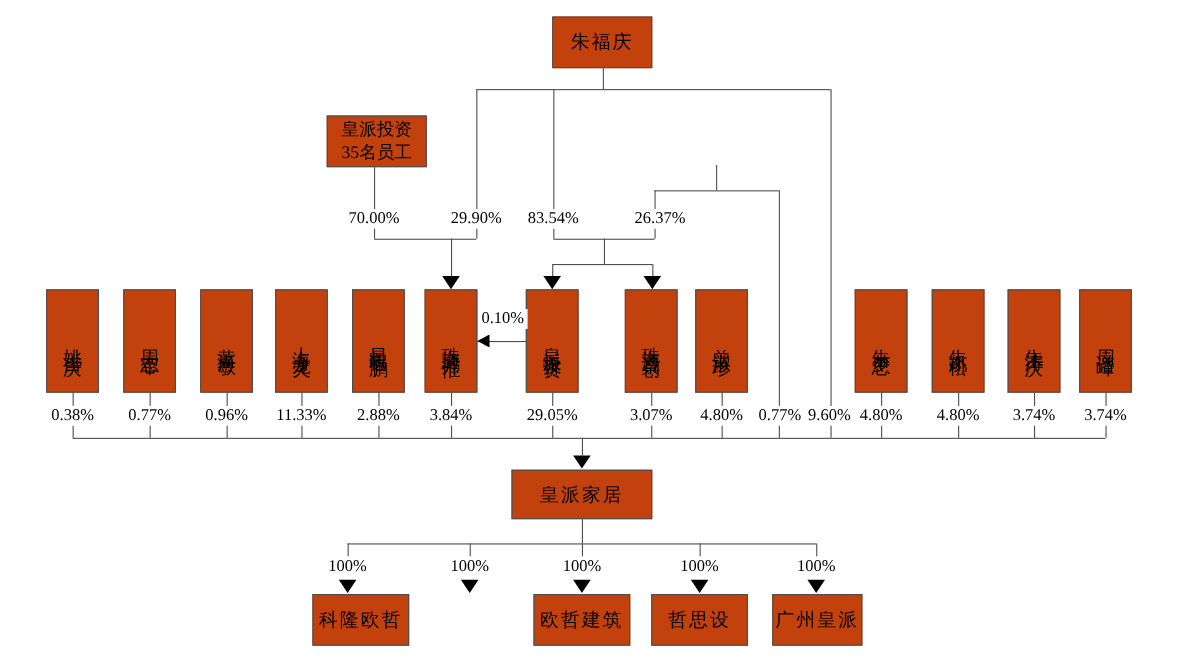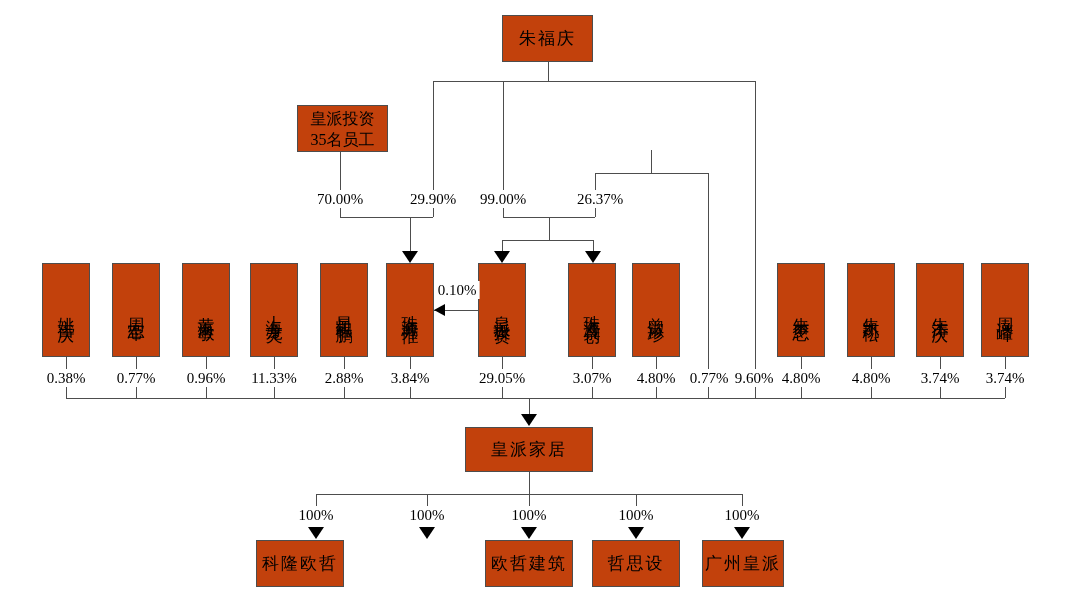--- a/index.html
+++ b/index.html
@@ -99,21 +99,21 @@
   </div>
   <div class="box" style="left:297px;top:105px;width:89px;height:45px">
     <span class="twoline">
       <span style="display:block">皇派投资</span>
       <span style="display:block">35名员工</span>
     </span>
   </div>
 
   <div class="lbl" style="left:340px;top:190px">70.00%</div>
   <div class="lbl" style="left:433px;top:190px">29.90%</div>
-  <div class="lbl" style="left:503px;top:190px">99.00%</div>
+  <div class="lbl" style="left:503px;top:190px">83.54%</div>
   <div class="lbl" style="left:600px;top:190px">26.37%</div>
   <div class="lbl" style="left:457px;top:281px">0.10%</div>
 
   <div class="box vbox" style="left:42px">
       <span class="vtext">姚吉庆</span>
     </div>
   <div class="box vbox" style="left:112px">
       <span class="vtext">周志军</span>
     </div>
   <div class="box vbox" style="left:182px">
@@ -169,21 +169,21 @@
   <div class="box" style="left:465px;top:427px;width:126px;height:43px">
     <span class="htext">皇派家居</span>
   </div>
 
   <div class="lbl" style="left:316px;top:506px">100%</div>
   <div class="lbl" style="left:427px;top:506px">100%</div>
   <div class="lbl" style="left:529px;top:506px">100%</div>
   <div class="lbl" style="left:636px;top:506px">100%</div>
   <div class="lbl" style="left:742px;top:506px">100%</div>
 
-  <div class="box" style="left:256px;top:540px;width:86px;height:45px">
+  <div class="box" style="left:284px;top:540px;width:86px;height:45px">
       <span class="htext">科隆欧哲</span>
     </div>
   <div class="box" style="left:592px;top:540px;width:86px;height:45px">
       <span class="htext">哲思设</span>
     </div>
   <div class="box" style="left:485px;top:540px;width:86px;height:45px">
       <span class="htext">欧哲建筑</span>
     </div>
   <div class="box" style="left:702px;top:540px;width:80px;height:45px">
       <span class="htext">广州皇派</span>

